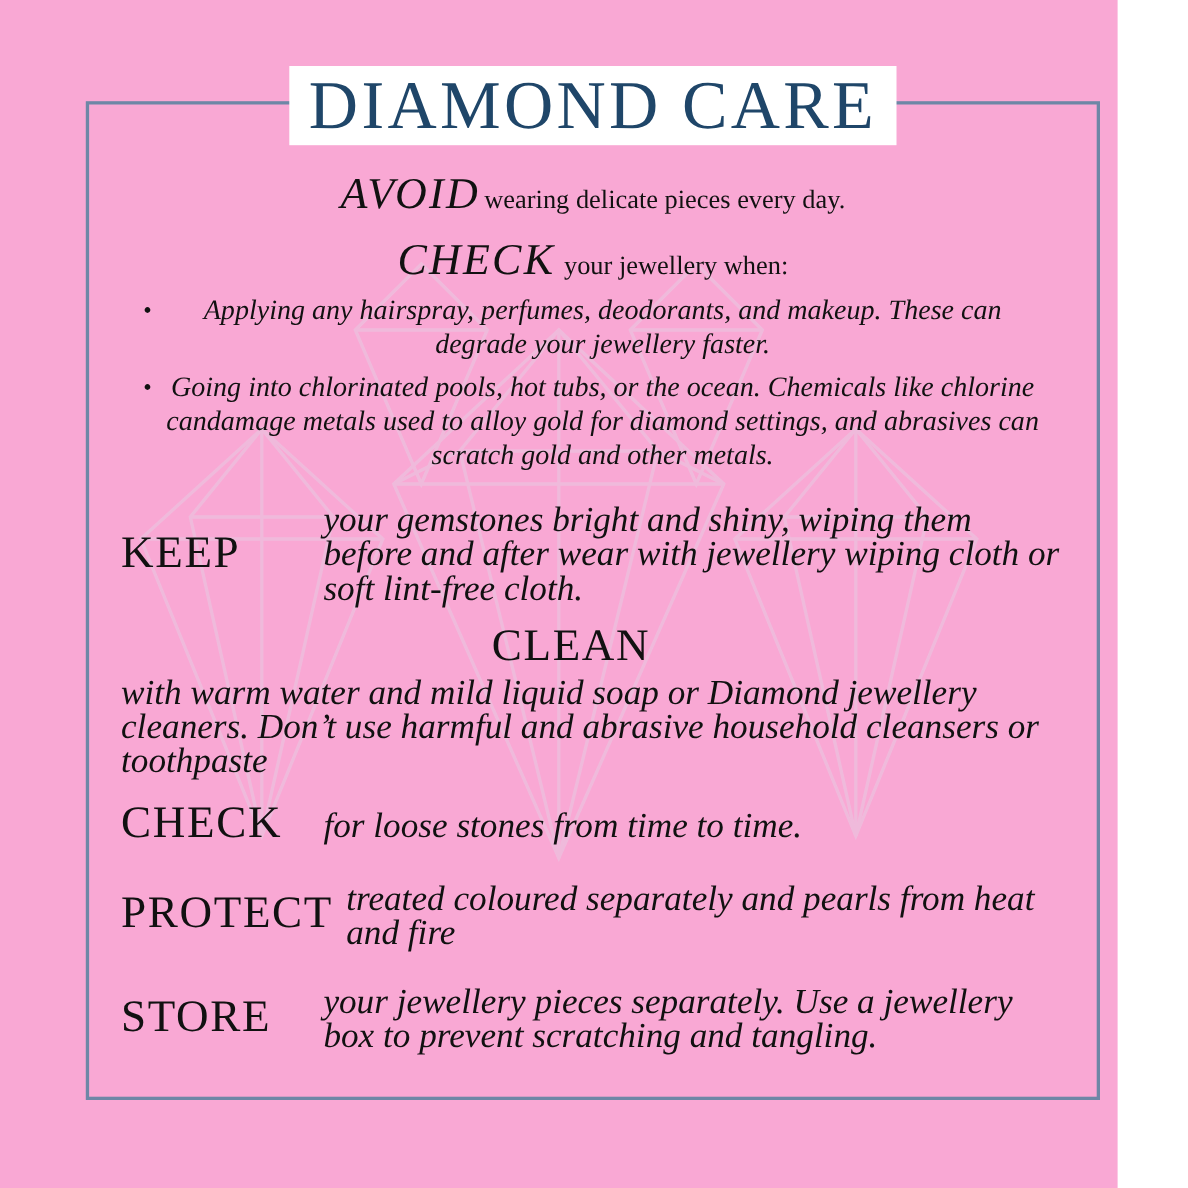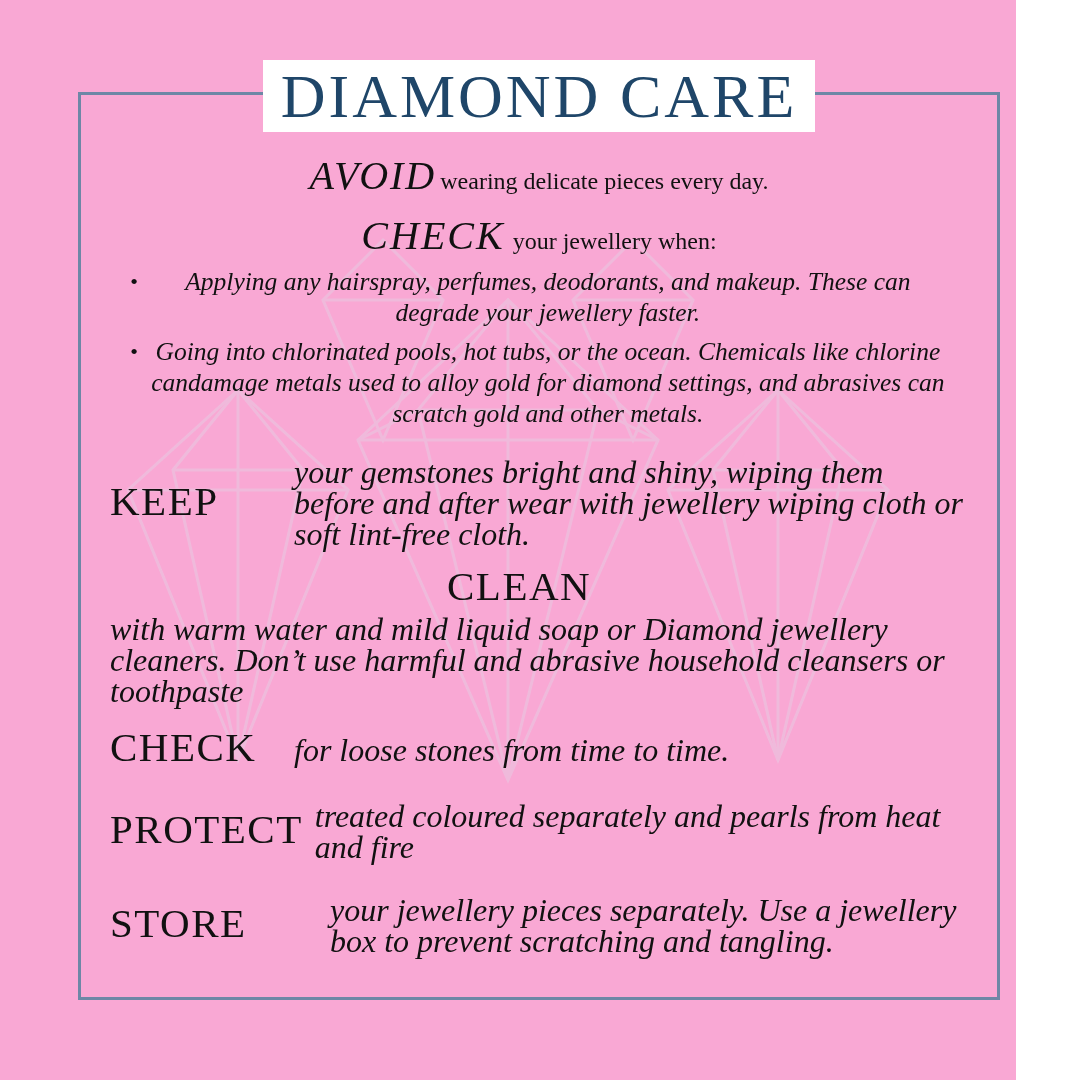--- a/index.html
+++ b/index.html
@@ -155,21 +155,21 @@
     line-height: 31px;
     color: #111;
     padding-top: 6px;
     font-style: italic;
   }
 
   .row.keep { margin-top: 22px; }
   .row.clean { margin-top: 14px; flex-direction: column; }
   .row.check { margin-top: 18px; }
   .row.protect { margin-top: 26px; }
-  .row.store { margin-top: 26px; gap: 36px; }
+  .row.store { margin-top: 26px; }
 </style>
 </head>
 <body>
 
 <div class="poster">
 
   <svg class="watermark" viewBox="0 0 820 720" xmlns="http://www.w3.org/2000/svg">
     <g fill="none" stroke="#dbe4ee" stroke-width="3">
 
       <polygon points="410,120 560,260 410,600 260,260"></polygon>

